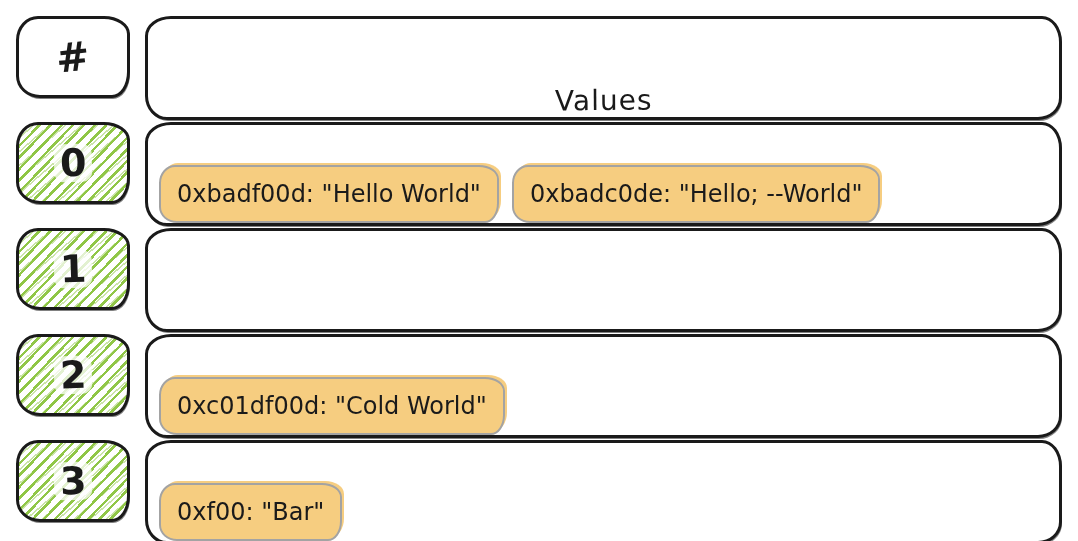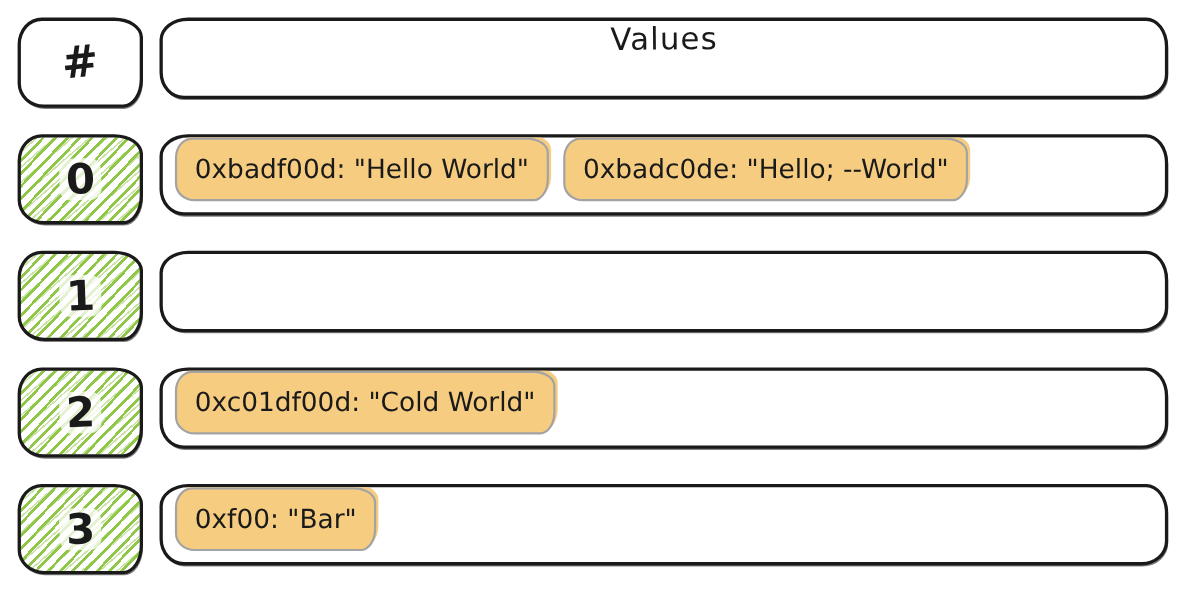--- a/index.html
+++ b/index.html
@@ -57,26 +57,26 @@
   }
   .index-label {
     background: rgba(255,255,255,0.75);
     padding: 0 6px;
     border-radius: 10px;
     line-height: 1;
     transform: rotate(-2deg);
   }
   .values-cell {
     flex: 1 1 auto;
-    height: 74px;
+    height: 104px;
     border: 3.5px solid var(--ink);
     border-radius: 26px 20px 24px 22px / 20px 26px 22px 24px;
     background: #fff;
     display: flex;
-    align-items: flex-start;
+    align-items: flex-end;
     gap: 13px;
     padding: 0 10px 0 11px;
     box-shadow: 1px 2px 0 -1px rgba(26,26,26,0.55);
     overflow: hidden;
   }
   .values-cell.header { justify-content: center; }
   .values-title {
     font-size: 28px;
     letter-spacing: 1px;
     transform: rotate(-0.5deg);

